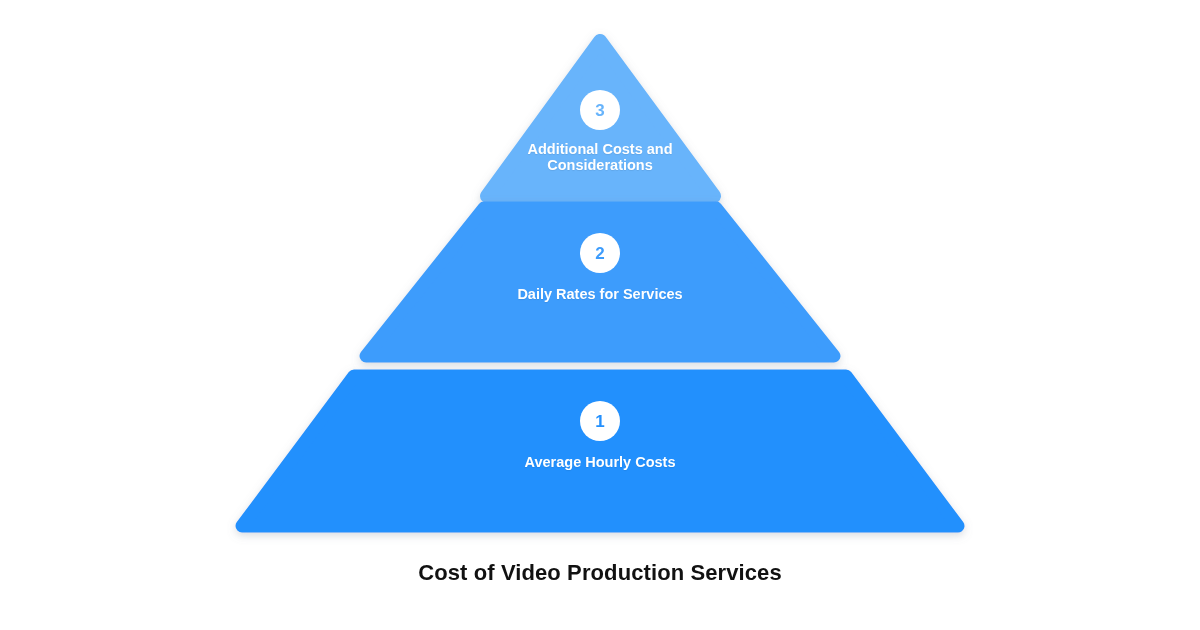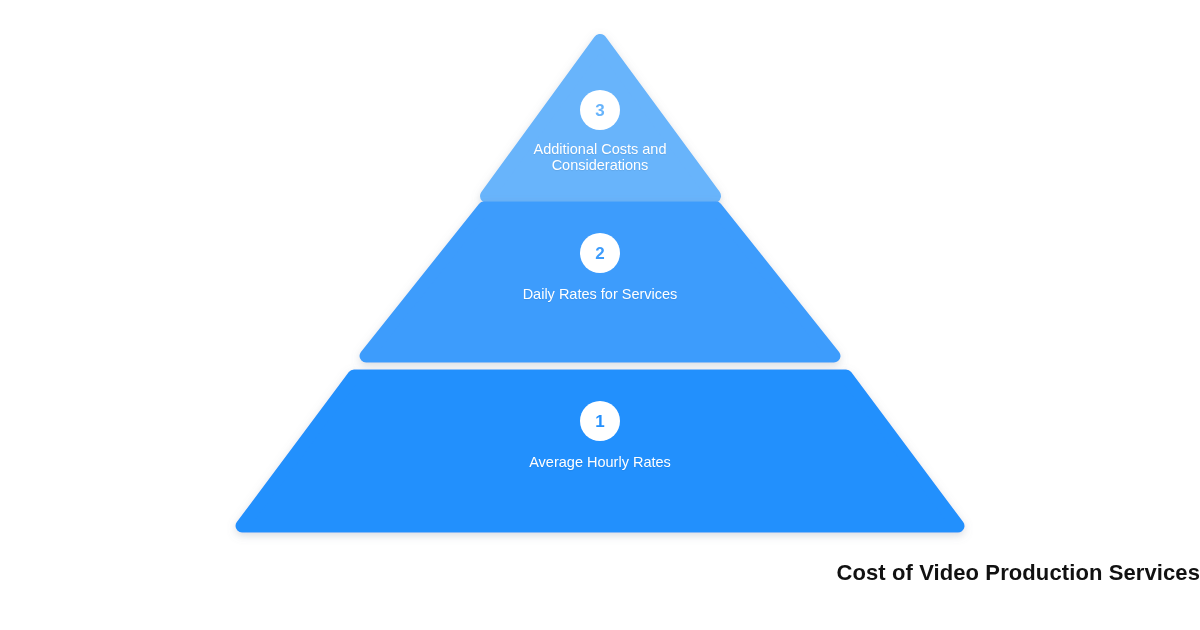--- a/index.html
+++ b/index.html
@@ -51,21 +51,21 @@
     align-items: center;
     justify-content: center;
     font-size: 17px;
     font-weight: bold;
     line-height: 1;
   }
   .level-label {
     margin-top: 13px;
     color: #ffffff;
     font-size: 14.5px;
-    font-weight: normal;
+    font-weight: bold;
     text-align: center;
     line-height: 1.13;
     text-shadow: 0 1px 1px rgba(0,0,0,0.08);
     white-space: pre-line;
   }
   
   #level-3-content {
     left: 450px;
     top: 90px;
     width: 300px;
@@ -84,21 +84,21 @@
     left: 450px;
     top: 401px;
     width: 300px;
   }
   #level-1-content .badge { color: #2490FD; }
   .caption {
     position: absolute;
     left: 0;
     top: 560px;
     width: 1200px;
-    text-align: right;
+    text-align: center;
     font-size: 22px;
     font-weight: bold;
     color: #111111;
     letter-spacing: 0.1px;
   }
 </style>
 </head>
 <body>
 
 <div id="infographic">
@@ -131,20 +131,20 @@
       <div class="badge">
         <span>2</span>
       </div>
       <div class="level-label">Daily Rates for Services</div>
     </div>
 
     <div class="level-content" id="level-1-content">
       <div class="badge">
         <span>1</span>
       </div>
-      <div class="level-label">Average Hourly Rates</div>
+      <div class="level-label">Average Hourly Costs</div>
     </div>
 
   </div>
 
   <div class="caption">Cost of Video Production Services</div>
 
 </div>
 
 </body></html>

